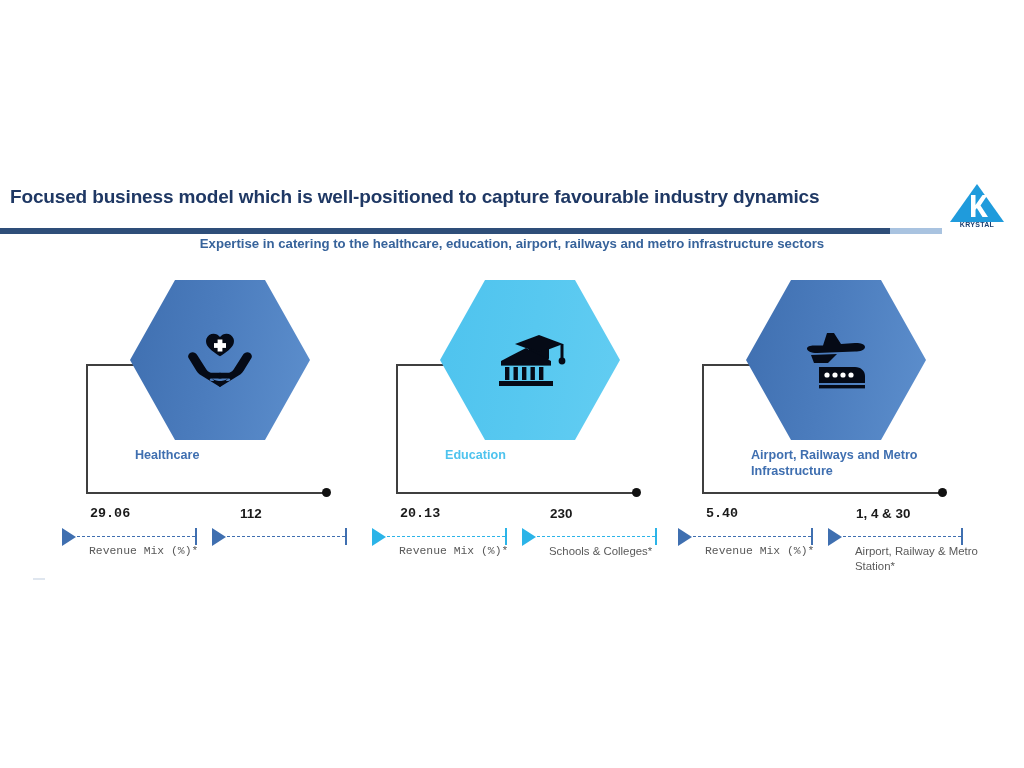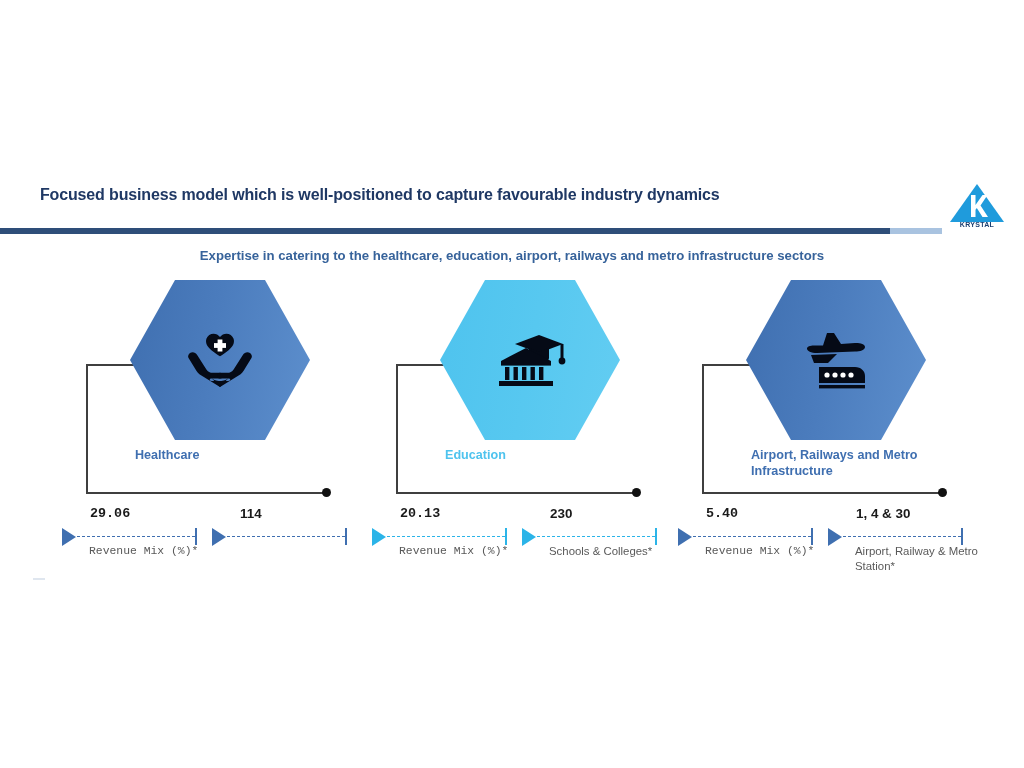--- a/index.html
+++ b/index.html
@@ -27,26 +27,25 @@
     left: 0;
     top: 186px;
     width: 1024px;
     height: 50px;
   }
   .slide-title {
     position: absolute;
     left: 10px;
     top: 0px;
     width: 930px;
-    font-size: 16px;
+    font-size: 19px;
     font-weight: bold;
     letter-spacing: -0.15px;
     color: #1f3864;
     white-space: nowrap;
-    margin-left: 30px;
   }
   .rule-dark {
     position: absolute;
     left: 0px;
     top: 228px;
     width: 890px;
     height: 6px;
     background: #2e4e79;
   }
   .rule-light {
@@ -82,21 +81,21 @@
     font-size: 7px;
     font-weight: bold;
     letter-spacing: 0.3px;
     color: #1b3f70;
   }
 
   
   .subtitle {
     position: absolute;
     left: 0px;
-    top: 248px;
+    top: 236px;
     width: 1024px;
     text-align: center;
     font-size: 13.2px;
     font-weight: bold;
     color: #37639b;
   }
 
   
   .sector {
     position: absolute;
@@ -285,21 +284,21 @@
 
     <div class="metrics">
       <div class="metric metric-a">
         <div class="metric-value">29.06</div>
         <div class="metric-arrow" style="border-left-color:#3f6fb0;"></div>
         <div class="metric-line" style="border-top-color:#3f6fb0;"></div>
         <div class="metric-tick" style="background:#3f6fb0;"></div>
         <div class="metric-label">Revenue Mix (%)*</div>
       </div>
       <div class="metric metric-b">
-        <div class="metric-value">114</div>
+        <div class="metric-value">112</div>
         <div class="metric-arrow" style="border-left-color:#3f6fb0;"></div>
         <div class="metric-line" style="border-top-color:#3f6fb0;"></div>
         <div class="metric-tick" style="background:#3f6fb0;"></div>
       </div>
     </div>
   </div>
 
   <div class="sector sector-1">
     <div class="bracket-top"></div>
     <div class="bracket-v"></div>

